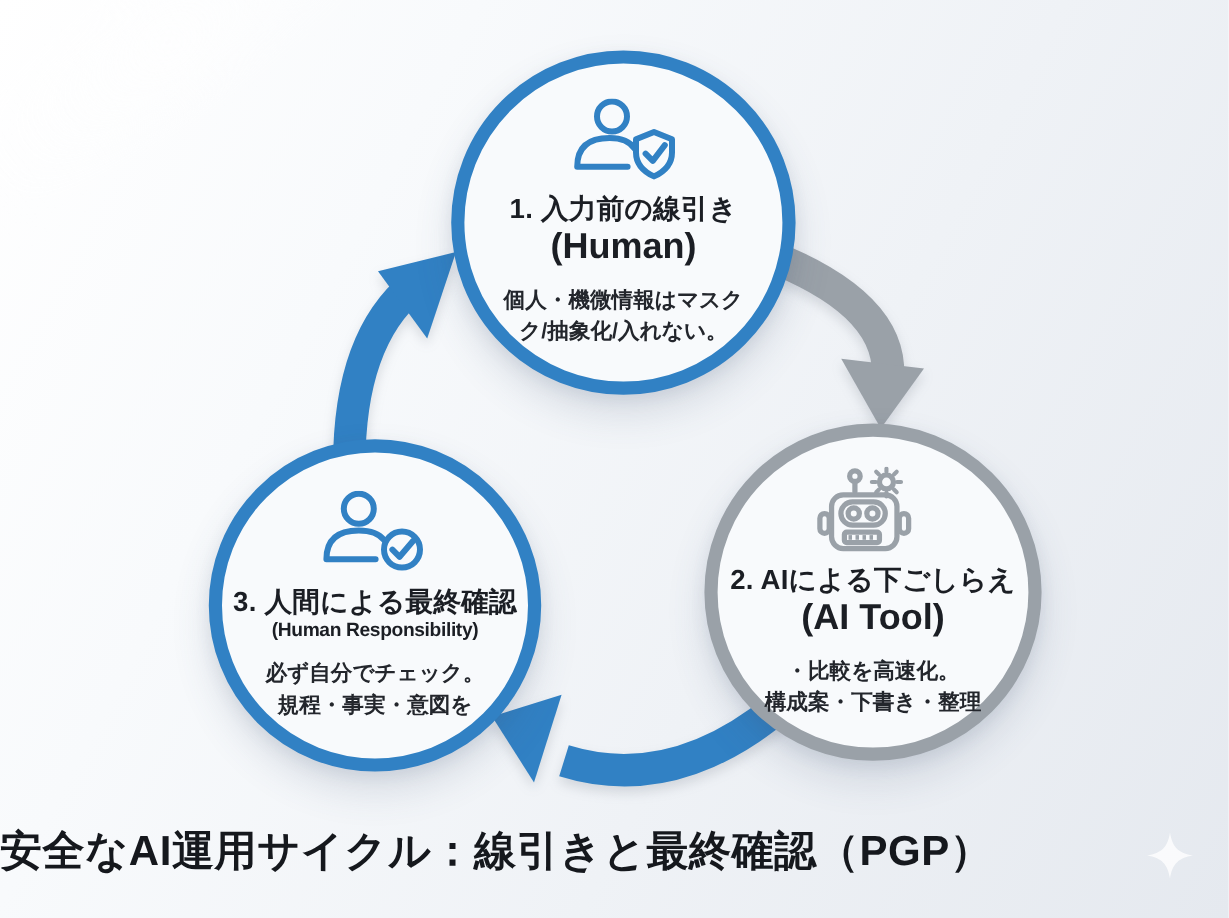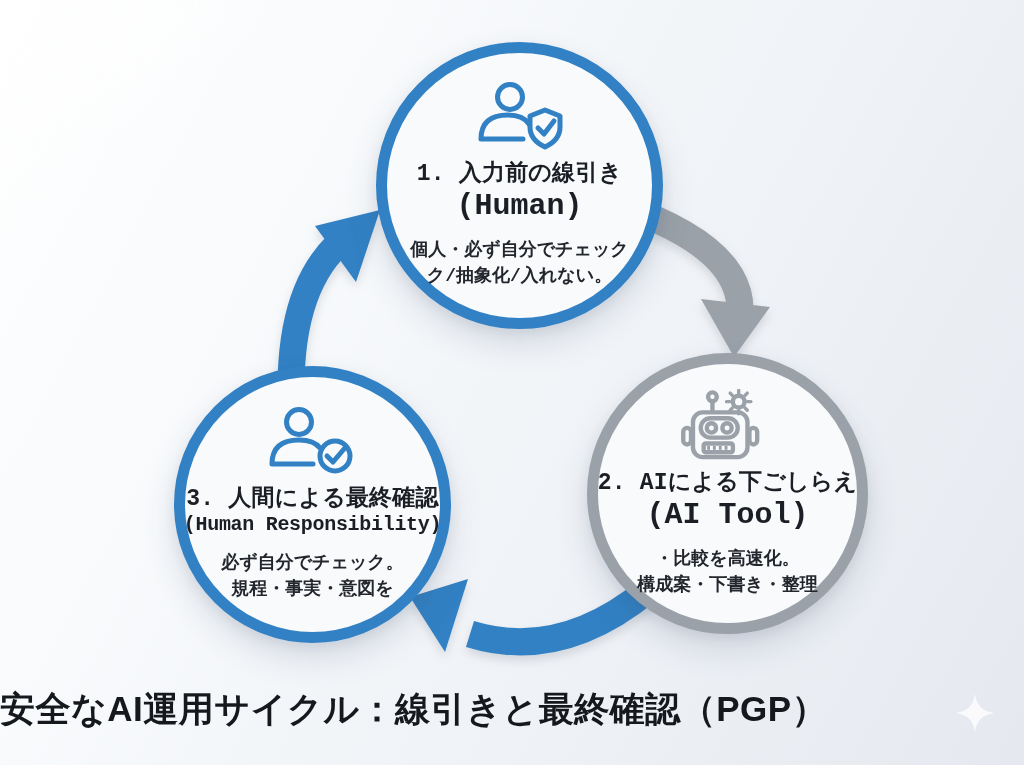--- a/index.html
+++ b/index.html
@@ -35,21 +35,20 @@
     position: absolute;
     box-sizing: border-box;
     border-radius: 50%;
     background: var(--node-fill, #f8fafc);
     display: flex;
     flex-direction: column;
     align-items: center;
     justify-content: center;
     text-align: center;
     box-shadow: 0 16px 32px rgba(70, 90, 120, 0.16), 0 5px 12px rgba(70, 90, 120, 0.10);
-    font-family: Liberation Mono, monospace;
   }
   .node-blue { border: 11px solid var(--blue, #3181c4); }
   .node-gray { border: 11px solid var(--gray, #9aa1a8); }
   .node-top   { left: 376px; top: 42px;  width: 287px; height: 287px; }
   .node-right { left: 587px; top: 353px; width: 281px; height: 281px; }
   .node-left  { left: 174px; top: 366px; width: 277px; height: 277px; }
 
   .node-icon { margin-bottom: 8px; }
   .icon-blue { stroke: var(--blue, #3181c4); }
   .icon-gray { stroke: var(--gray, #9aa1a8); }
@@ -60,21 +59,21 @@
     line-height: 1.25;
     white-space: nowrap;
     letter-spacing: 0.2px;
   }
   .subheading {
     font-size: 30px;
     font-weight: 700;
     line-height: 1.2;
     white-space: nowrap;
   }
-  .node-left .subheading { font-size: 20px; letter-spacing: -0.3px; }
+  .node-left .subheading { font-size: 16px; letter-spacing: -0.3px; }
   .node-body {
     margin-top: 13px;
     font-size: 18px;
     font-weight: 700;
     line-height: 1.45;
     color: #23262c;
   }
   .node-body span { display: block; }
 
   .diagram-title {
@@ -120,21 +119,21 @@
   <div class="node node-blue node-top">
     <svg class="node-icon icon-blue" width="100" height="70" viewBox="0 0 100 70" fill="none" stroke-width="5" stroke-linecap="round" stroke-linejoin="round">
       <circle cx="40" cy="15" r="12.5"></circle>
       <path d="M11 57 Q11 33 38 33 Q53 33 59 42 M11 57 H53"></path>
       <path d="M75 28 L90 34 V45 Q90 58 75 65 Q60 58 60 45 V34 Z" fill="#f8fafc"></path>
       <path d="M68 46 L74 52 L84 39"></path>
     </svg>
     <div class="heading">1. 入力前の線引き</div>
     <div class="subheading">(Human)</div>
     <div class="node-body">
-      <span>個人・必ず自分でチェック</span>
+      <span>個人・機微情報はマスク</span>
       <span>ク/抽象化/入れない。</span>
     </div>
   </div>
 
   <div class="node node-gray node-right">
     <svg class="node-icon icon-gray" width="100" height="72" viewBox="0 0 100 74" fill="none" stroke-width="4.5" stroke-linecap="round" stroke-linejoin="round">
       <circle cx="34" cy="8" r="4.5"></circle>
       <line x1="34" y1="13" x2="34" y2="21"></line>
       <circle cx="61" cy="13" r="6"></circle>
       <g stroke-width="3.5">

